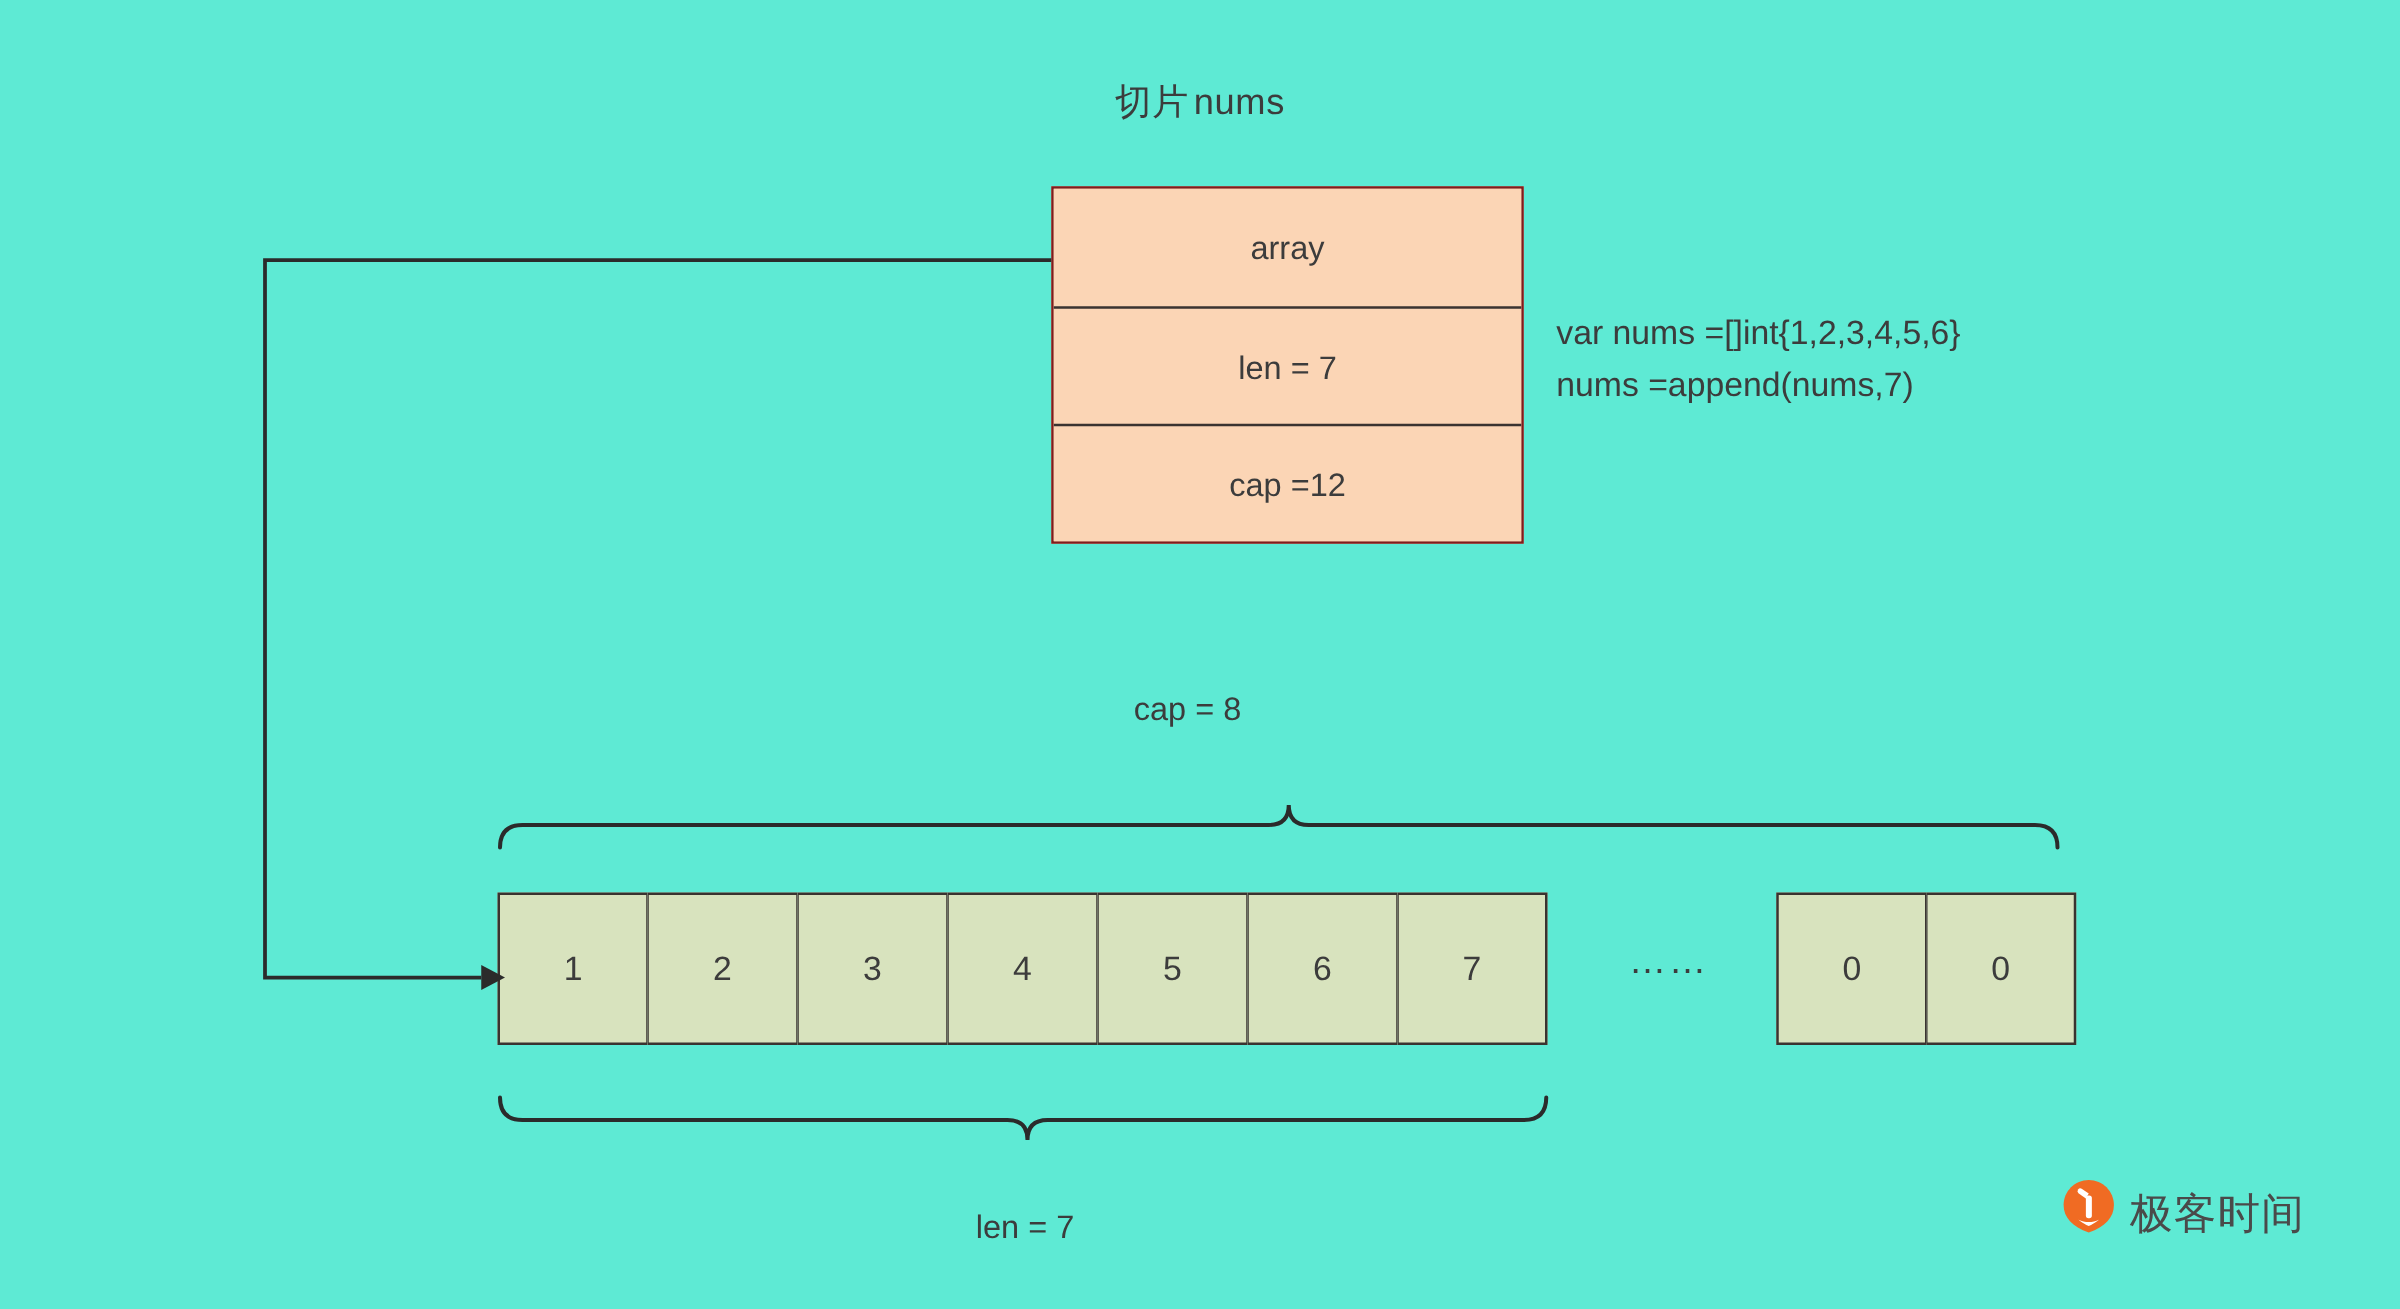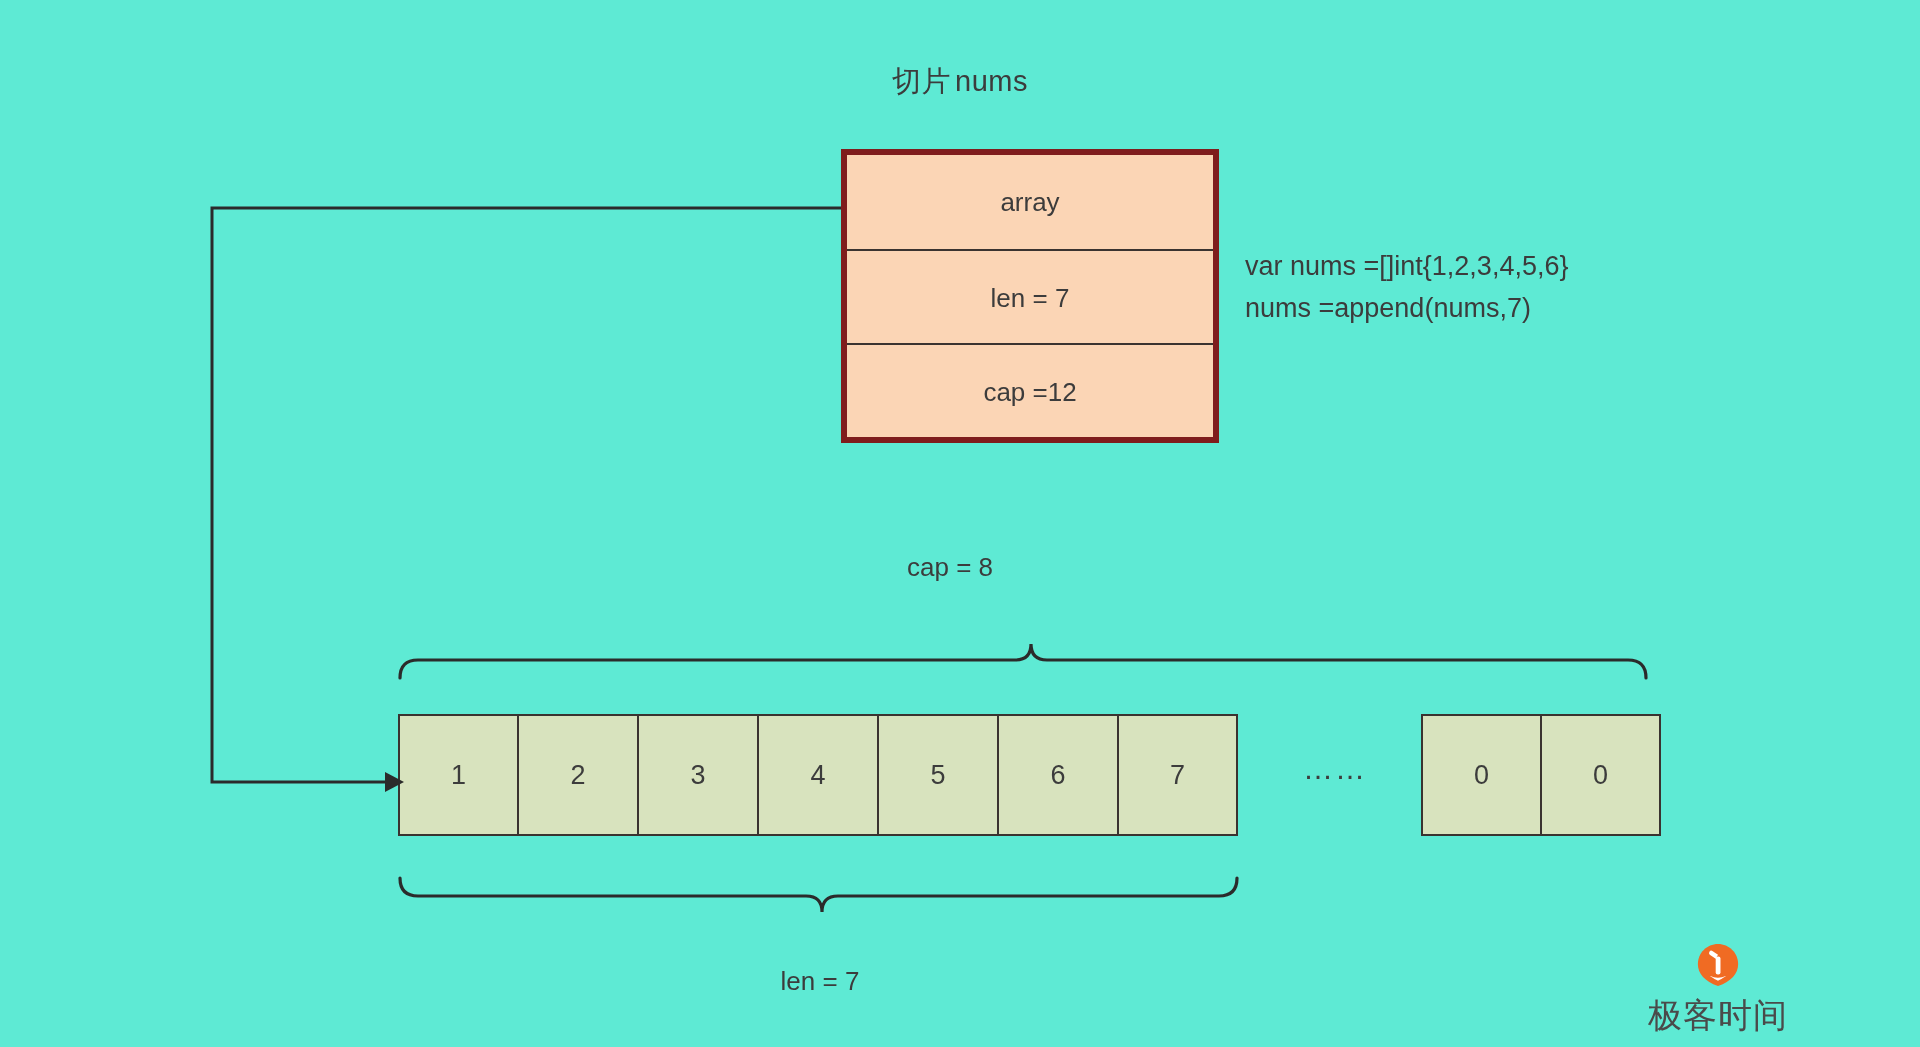--- a/index.html
+++ b/index.html
@@ -31,21 +31,21 @@
     letter-spacing: 0.5px;
   }
   .diagram-title .zh { margin-right: 4px; }
 
   
   .slice-struct {
     position: absolute;
     left: 841px;
     top: 149px;
     width: 378px;
-    border: 6px solid #7f1d1d;
+    border: 2px solid #7f1d1d;
     box-sizing: border-box;
     background: #fbd5b5;
   }
   .struct-row {
     height: 94px;
     line-height: 94px;
     text-align: center;
     font-size: 26px;
     color: #3c3c3c;
     background: #fbd5b5;
@@ -137,23 +137,22 @@
     height: 1047px;
     pointer-events: none;
   }
 
   
   .logo {
     position: absolute;
     left: 1648px;
     top: 942px;
     display: flex;
-    align-items: center;
+    align-items: flex-end;
     gap: 10px;
-    flex-direction: column;
   }
   .logo-mark { width: 46px; height: 46px; display: block; }
   .logo-text {
     font-size: 34px;
     color: #4a4a4a;
     letter-spacing: 1px;
     line-height: 1;
   }
 </style>
 </head>

